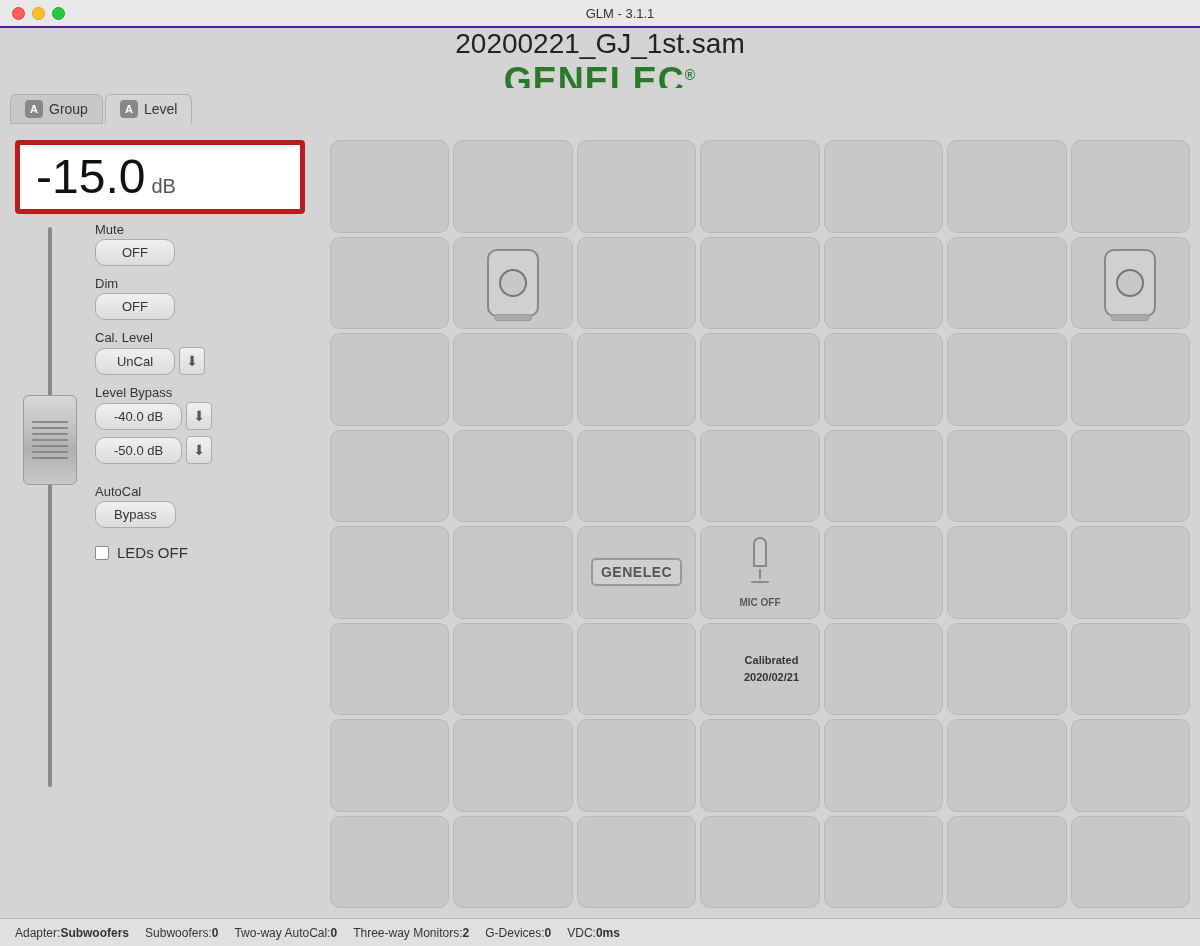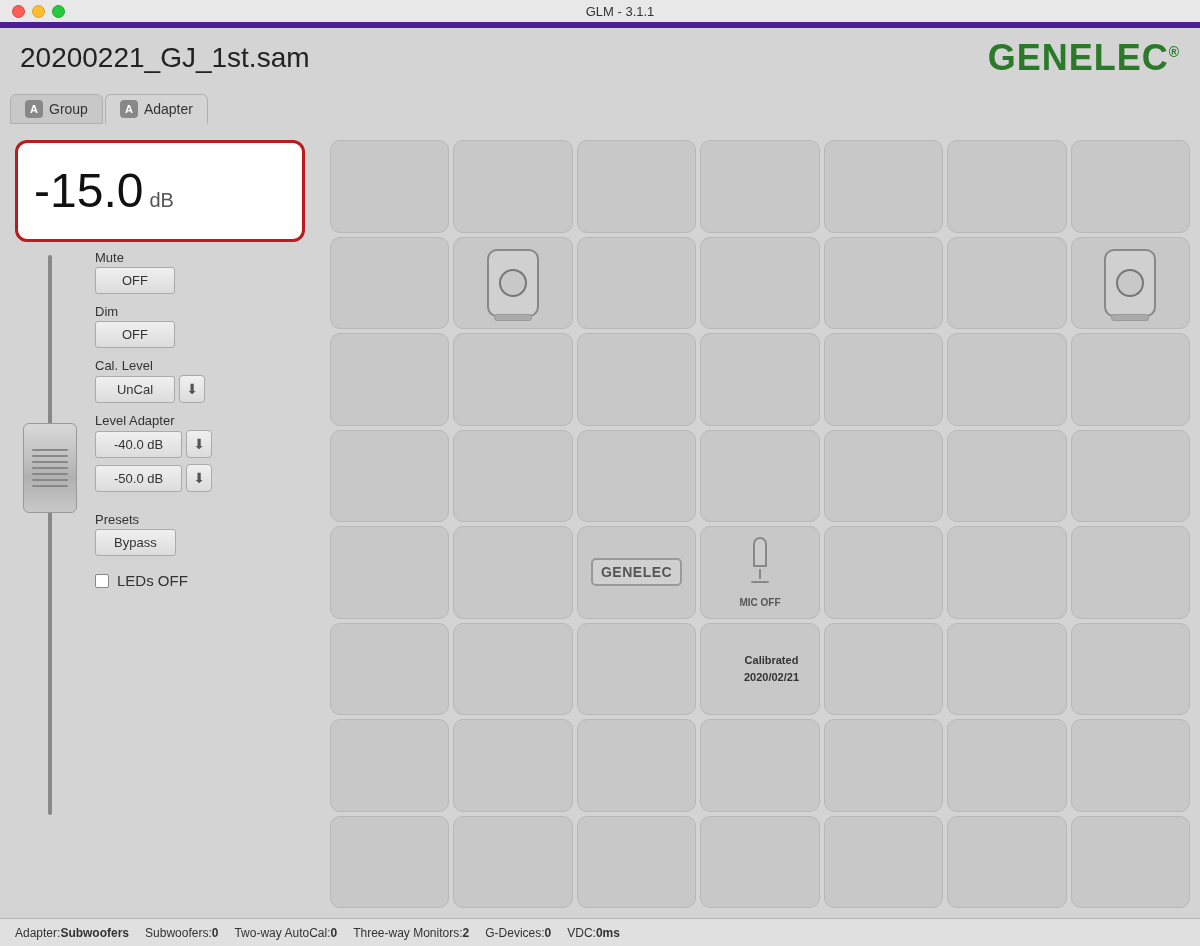--- a/index.html
+++ b/index.html
@@ -13,21 +13,21 @@
       flex-direction: column;
     }
 
     
     .title-bar {
       height: 28px;
       background: #e8e8e8;
       display: flex;
       align-items: center;
       justify-content: center;
-      border-bottom: 6px solid #4c1d95;
+      border-bottom: 2px solid #4c1d95;
       position: relative;
       flex-shrink: 0;
       padding-left: 40px;
     }
     .title-bar-title {
       font-size: 13px;
       color: #333;
       font-weight: 500;
     }
     .traffic-lights {
@@ -48,20 +48,21 @@
 
     
     .app-header {
       height: 60px;
       background: #d4d4d4;
       display: flex;
       align-items: center;
       justify-content: space-between;
       padding: 0 20px;
       flex-shrink: 0;
+      flex-direction: column;
     }
     .app-filename {
       font-size: 28px;
       font-weight: 500;
       color: #222;
     }
     .genelec-logo {
       font-size: 36px;
       font-weight: 700;
       color: #2a7a2a;
@@ -127,23 +128,23 @@
       flex-shrink: 0;
       padding: 10px 15px;
       display: flex;
       flex-direction: column;
       gap: 8px;
     }
 
     
     .volume-display {
       background: white;
-      border: 3px solid #b91c1c;
-      border-radius: 12px;
-      padding: 24px 16px;
+      border: 5px solid #b91c1c;
+      border-radius: 4px;
+      padding: 8px 16px;
       display: flex;
       align-items: baseline;
       gap: 6px;
       min-height: 60px;
     }
     .volume-number {
       font-size: 48px;
       font-weight: 300;
       color: #111;
       line-height: 1;
@@ -217,21 +218,21 @@
 
     .control-label {
       font-size: 13px;
       color: #333;
       margin-bottom: 2px;
     }
 
     .ctrl-btn {
       background: linear-gradient(180deg, #f0f0f0, #dcdcdc);
       border: 1px solid #aaa;
-      border-radius: 3px;
+      border-radius: 10px;
       padding: 5px 18px;
       font-size: 13px;
       cursor: pointer;
       color: #333;
       min-width: 80px;
       text-align: center;
     }
 
     .control-group {
       margin-bottom: 4px;
@@ -393,21 +394,21 @@
   <span class="genelec-logo">GENELEC<sup>®</sup></span>
 </div>
 
 <div class="tabs-row">
   <div class="tab">
     <div class="tab-badge">A</div>
     <span>Group</span>
   </div>
   <div class="tab active">
     <div class="tab-badge">A</div>
-    <span>Adapter</span>
+    <span>Level</span>
   </div>
 </div>
 
 <div class="main-content">
 
   <div class="left-panel">
 
     <div class="volume-display">
       <span class="volume-number">-15.0</span>
       <span class="volume-unit">dB</span>
@@ -445,34 +446,34 @@
 
         <div class="control-group">
           <div class="control-label">Cal. Level</div>
           <div class="btn-with-arrow">
             <button class="ctrl-btn">UnCal</button>
             <div class="down-arrow-btn">⬇</div>
           </div>
         </div>
 
         <div class="control-group">
-          <div class="control-label">Level Adapter</div>
+          <div class="control-label">Level Bypass</div>
           <div class="btn-with-arrow">
             <button class="ctrl-btn">-40.0 dB</button>
             <div class="down-arrow-btn">⬇</div>
           </div>
           <div style="height:6px"></div>
           <div class="btn-with-arrow">
             <button class="ctrl-btn">-50.0 dB</button>
             <div class="down-arrow-btn">⬇</div>
           </div>
         </div>
 
         <div class="autocal-section control-group">
-          <div class="control-label">Presets</div>
+          <div class="control-label">AutoCal</div>
           <button class="ctrl-btn">Bypass</button>
         </div>
 
         <div class="leds-row">
           <div class="checkbox-custom"></div>
           <span class="leds-label">LEDs OFF</span>
         </div>
 
       </div>
     </div>

